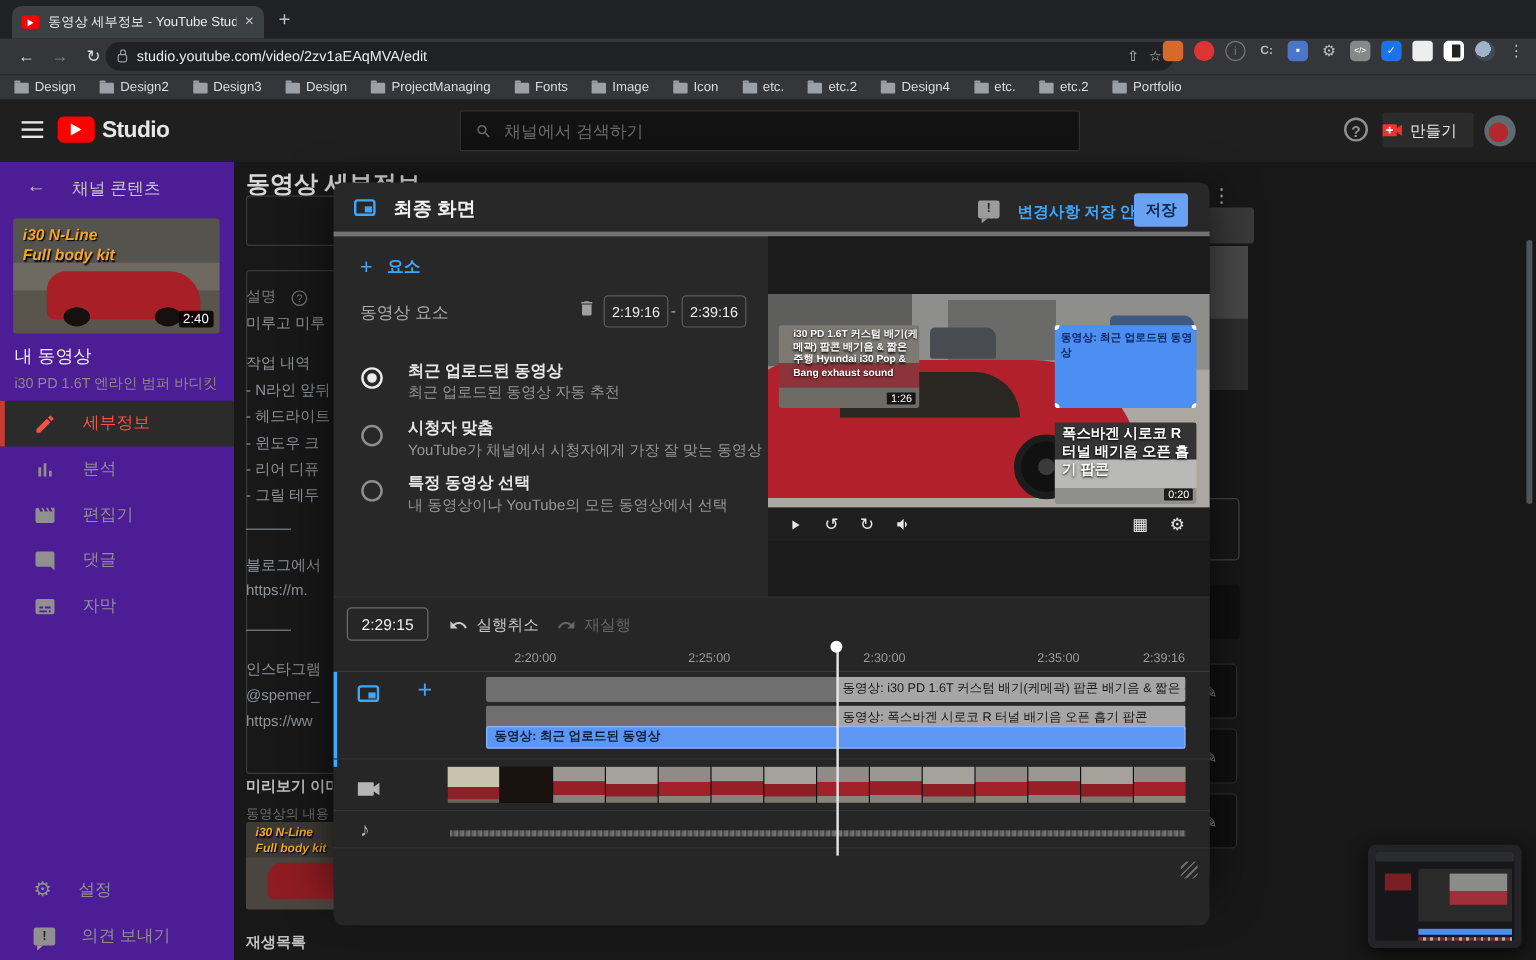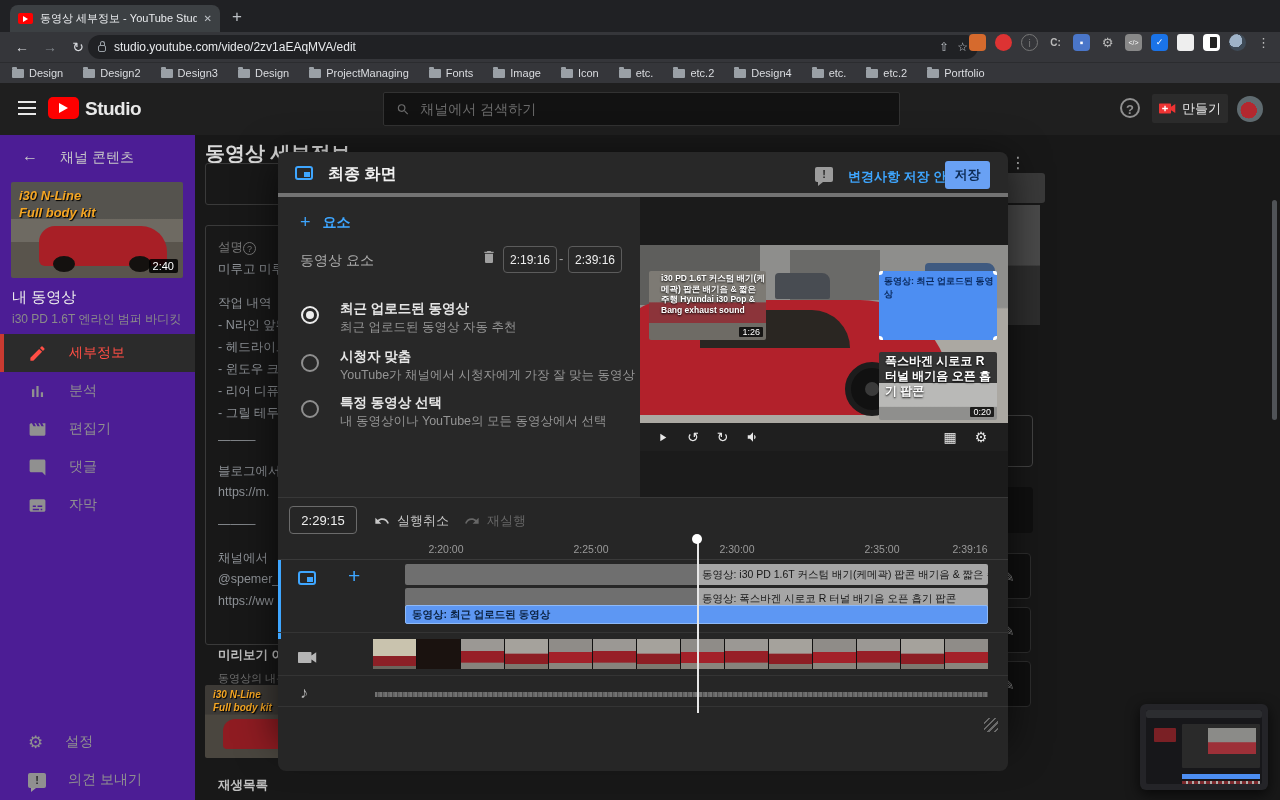--- a/index.html
+++ b/index.html
@@ -52,21 +52,21 @@
     letter-spacing:-0.5px; }
   #search-box { position:absolute; left:383px; top:92px; width:517px; height:34px; background:#121212;
     border:1px solid #323232; border-radius:2px; display:flex; align-items:center; padding:0 12px; gap:10px; }
   #search-box input { background:transparent; border:none; outline:none; color:#eee; font-size:14px; width:100%;
     font-family:"Liberation Sans",sans-serif; }
   #search-box input::placeholder { color:#6a6a6a; }
   .help-circ { position:absolute; left:1120px; top:98px; width:20px; height:20px; border:2px solid #909090;
     border-radius:50%; color:#909090; font-size:13px; font-weight:bold; text-align:center; line-height:20px; }
   .i-question::before{ content:"?"; }
   #create-btn { position:absolute; left:1152px; top:94px; width:76px; height:29px; background:#2b2b2b;
-    border-radius:2px; display:flex; align-items:center; justify-content:center; gap:6px;
+    border-radius:2px; display:flex; align-items:center; gap:6px;
     color:#e8e8e8; font-size:13px; }
   #header-avatar { position:absolute; left:1237px; top:96px; width:26px; height:26px; border-radius:50%;
     background:radial-gradient(circle at 45% 55%, #b3282f 0 40%, #5f6b70 41% 100%); }
   
   #sidebar { position:absolute; left:0; top:135px; width:195px; height:665px; background:#4c1d95; }
   #back-row { position:absolute; left:0; top:10px; width:195px; height:28px; color:#c8c8c8; }
   #back-arrow { position:absolute; left:22px; top:2px; font-size:16px; color:#c8c8c8; }
   #back-label { position:absolute; left:60px; top:4px; font-size:14px; }
   #side-thumb { position:absolute; left:11px; top:47px; width:172px; height:96px; border-radius:2px;
     overflow:hidden; background:linear-gradient(180deg,#55534e 0 38%,#6e6a62 39% 62%,#59544c 63% 100%); }
@@ -88,21 +88,21 @@
   .side-item svg { width:19px; height:19px; fill:#909090; flex:none; }
   .side-item.active { background:#2b2b2b; color:#ff4e45; }
   .side-item.active svg { fill:#ff4e45; }
   .side-item.active::before { content:""; position:absolute; left:0; top:0; width:4px; height:38px; background:#c93a31; }
   .i-gear::before{ content:"⚙"; } .i-note::before{ content:"♪"; } .i-grid::before{ content:"▦"; }
   .i-caret::before{ content:"▾"; } .i-pencil::before{ content:"✎"; }
   
   #bg-page { position:absolute; left:195px; top:135px; width:1085px; height:665px; background:#181818; }
   #bg-title { position:absolute; left:10px; top:5px; font-size:20px; font-weight:bold; color:#d9d9d9; }
   .bg-frag { position:absolute; left:10px; width:72px; color:#8f9398; font-size:12.5px; white-space:nowrap;
-    overflow:hidden;margin-left:13px; }
+    overflow:hidden; }
   #bg-box1 { position:absolute; left:10px; top:28px; width:130px; height:42px; border:1px solid #3a3a3a; border-radius:3px; }
   #bg-box2 { position:absolute; left:10px; top:90px; width:130px; height:420px; border:1px solid #3a3a3a; border-radius:3px; }
   #bg-desc-q { position:absolute; left:48px; top:107px; width:13px; height:13px; border:1.5px solid #777;
     border-radius:50%; color:#777; font-size:9px; text-align:center; line-height:13px; }
   #bg-thumb { position:absolute; left:10px; top:550px; width:125px; height:73px; border-radius:2px; overflow:hidden;
     background:linear-gradient(180deg,#3d3a36 0 40%,#4a463f 41% 100%); }
   #bg-thumb .car { position:absolute; left:18px; top:34px; width:92px; height:30px; background:#8f1c22;
     border-radius:12px 20px 4px 4px; }
   .bg-right-block { background:#3a3a3a; }
   #pencil-col div { position:absolute; left:0; width:38px; height:46px; background:#101010; border:1px solid #2e2e2e;
@@ -355,21 +355,21 @@
   <div class="bg-frag" style="top:160px">작업 내역</div>
   <div class="bg-frag" style="top:182px">- N라인 앞뒤</div>
   <div class="bg-frag" style="top:204px">- 헤드라이트</div>
   <div class="bg-frag" style="top:226px">- 윈도우 크</div>
   <div class="bg-frag" style="top:248px">- 리어 디퓨</div>
   <div class="bg-frag" style="top:270px">- 그릴 테두</div>
   <div class="bg-frag" style="top:298px">———</div>
   <div class="bg-frag" style="top:328px">블로그에서</div>
   <div class="bg-frag" style="top:350px">https://m.</div>
   <div class="bg-frag" style="top:382px">———</div>
-  <div class="bg-frag" style="top:415px">채널에서</div>
+  <div class="bg-frag" style="top:415px">인스타그램</div>
   <div class="bg-frag" style="top:437px">@spemer_</div>
   <div class="bg-frag" style="top:459px">https://ww</div>
   <div class="bg-frag" style="top:512px;color:#c0c0c0;font-weight:bold">미리보기 이미</div>
   <div class="bg-frag" style="top:536px;color:#6e6e6e;font-size:11px">동영상의 내용</div>
   <div id="bg-thumb">
     <span class="thumb-txt" style="top:4px;font-size:10px">i30 N-Line</span>
     <span class="thumb-txt" style="top:17px;font-size:10px">Full body kit</span>
     <div class="car"></div>
   </div>
   <div class="bg-frag" style="top:642px;color:#c0c0c0;font-weight:bold">재생목록</div>

